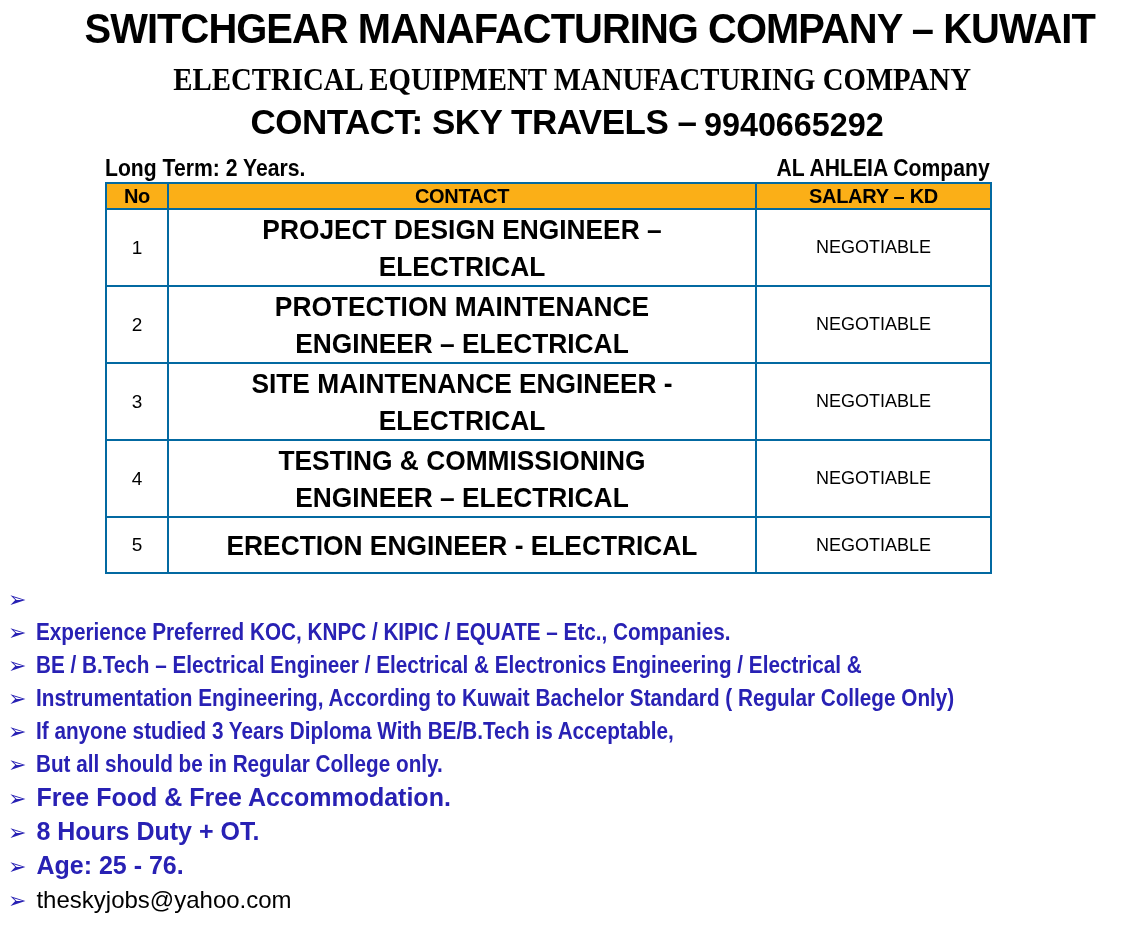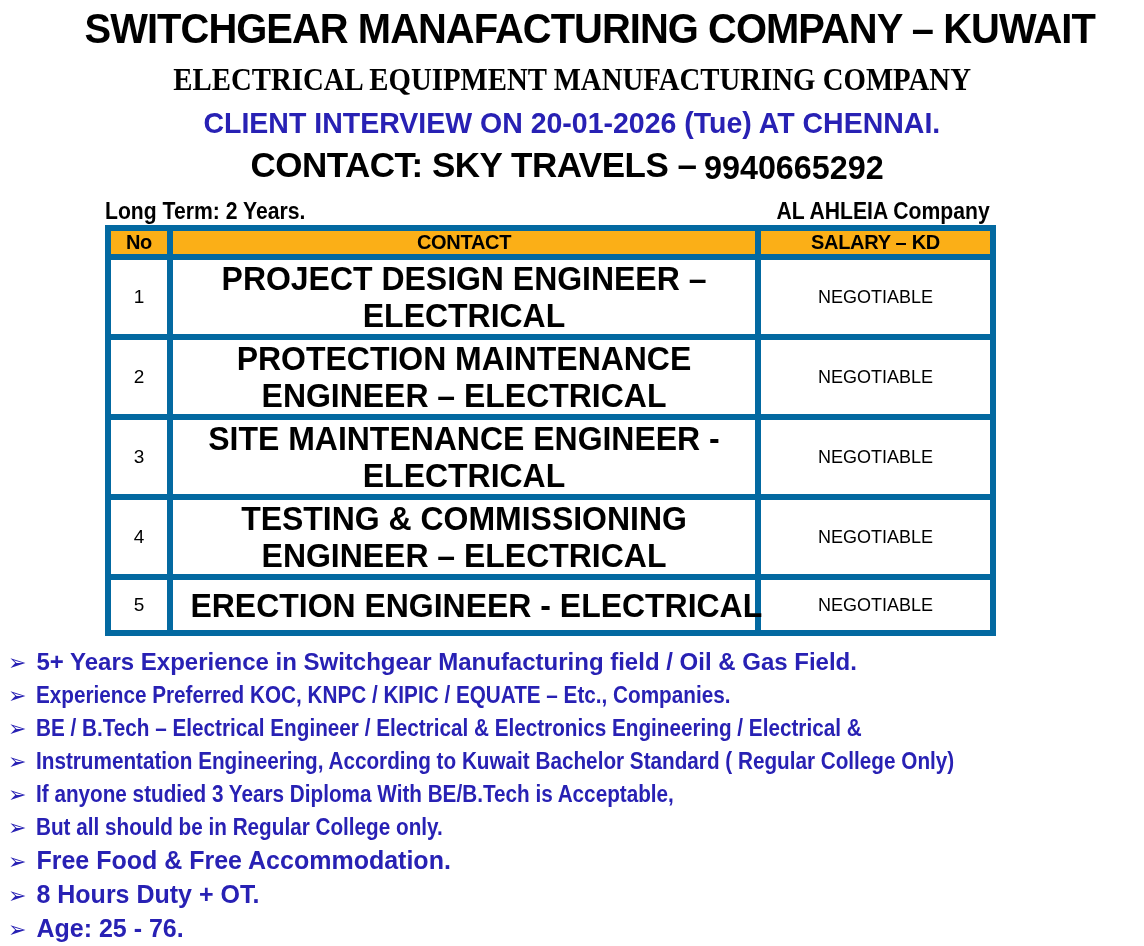--- a/index.html
+++ b/index.html
@@ -42,31 +42,31 @@
     width:885px;margin:9px 0 0 105px;display:flex;justify-content:space-between;align-items:flex-start;
   }
   .meta-left,.meta-right{font-size:23px;font-weight:bold;white-space:nowrap;}
   .meta-left{display:inline-block;transform:scaleX(0.92);transform-origin:0 100%;}
   .meta-right{display:inline-block;transform:scaleX(0.92);transform-origin:100% 100%;}
 
   
   table.positions{
     width:885px;margin-left:105px;border-collapse:collapse;table-layout:fixed;
   }
-  table.positions th, table.positions td{border:6px solid #0369a1;padding:0;}
+  table.positions th, table.positions td{border:2px solid #0369a1;padding:0;}
   col.c-no{width:62px;} col.c-pos{width:588px;} col.c-sal{width:235px;}
   thead tr{height:26px;}
   thead th{
     background:var(--orange);font-size:20px;font-weight:bold;text-align:center;
     letter-spacing:-0.3px;
   }
   tbody tr.h-tall{height:77px;}
   tbody tr.h-short{height:56px;}
   td.no-cell{font-size:19px;text-align:center;}
-  td.pos-cell{text-align:center;font-weight:bold;font-size:34px;}
+  td.pos-cell{text-align:center;font-weight:bold;font-size:28px;}
   .pos-line{display:block;transform:scaleX(0.94);transform-origin:50% 50%;
     white-space:nowrap;line-height:37px;}
   .pos-line:empty{display:none;}
   td.sal-cell{text-align:center;font-size:18px;letter-spacing:0;}
 
   
   ul.bullets{list-style:none;margin:9px 0 0 8px;padding:0;}
   ul.bullets li{
     display:flex;align-items:baseline;line-height:33px;color:var(--blue);white-space:nowrap;
   }
@@ -84,23 +84,20 @@
 <div>
 
   <div class="title-row center">
     <span class="title-text">SWITCHGEAR MANAFACTURING COMPANY – KUWAIT</span>
   </div>
 
   <div class="subtitle-row center">
     <span class="subtitle-text">ELECTRICAL EQUIPMENT MANUFACTURING COMPANY</span>
   </div>
 
-  <div class="interview-row center">
-    <span class="interview-text">CLIENT INTERVIEW ON 20-01-2026 (Tue) AT CHENNAI.</span>
-  </div>
 
   <div class="contact-row center">
     <span class="contact-label">CONTACT: SKY TRAVELS –</span><span class="contact-phone">9940665292</span>
   </div>
 
   <div class="meta-row">
     <span class="meta-left">Long Term: 2 Years.</span>
     <span class="meta-right">AL AHLEIA Company</span>
   </div>
 
@@ -157,21 +154,20 @@
 
         </td>
         <td class="sal-cell">NEGOTIABLE</td>
       </tr>
     </tbody>
   </table>
 
   <ul class="bullets">
     <li class="wide">
       <span class="arrow">➢</span>
-      <span class="txt">5+ Years Experience in Switchgear Manufacturing field / Oil &amp; Gas Field.</span>
     </li>
     <li class="cond">
       <span class="arrow">➢</span>
       <span class="txt">Experience Preferred KOC, KNPC / KIPIC / EQUATE – Etc., Companies.</span>
     </li>
     <li class="cond">
       <span class="arrow">➢</span>
       <span class="txt">BE / B.Tech – Electrical Engineer / Electrical &amp; Electronics Engineering / Electrical &amp;</span>
     </li>
     <li class="cond">

